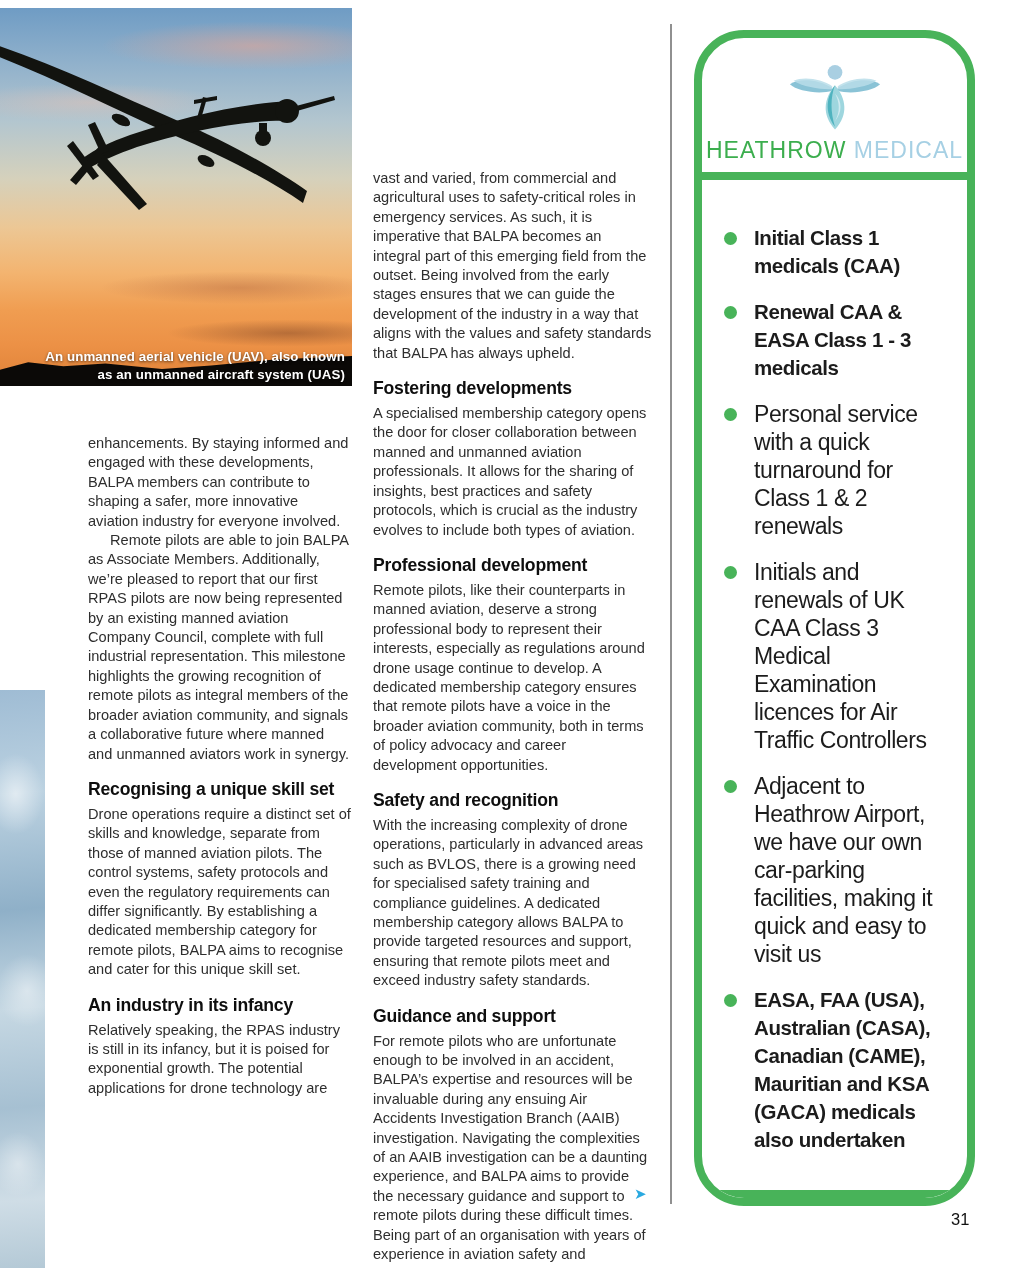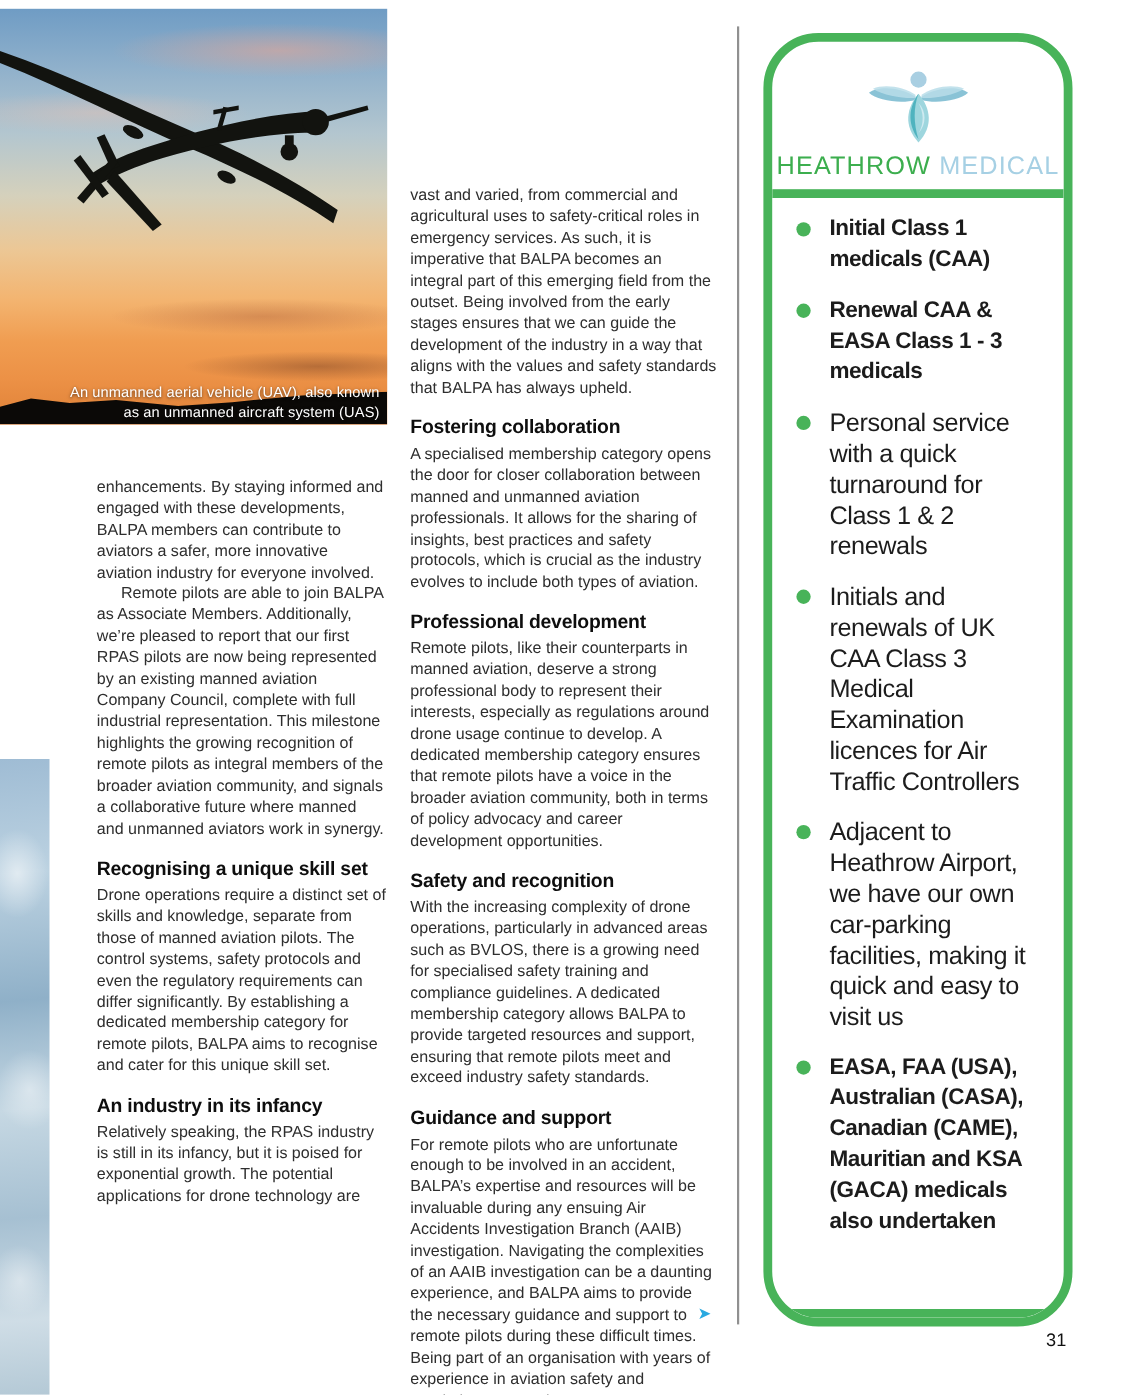--- a/index.html
+++ b/index.html
@@ -19,21 +19,21 @@
       radial-gradient(48% 5% at 82% 86%, rgba(100,50,30,.40), transparent 72%),
       linear-gradient(180deg,#6f9cc4 0%,#8fb0cb 14%,#b3c6cf 30%,#d5d1bc 45%,#ecc795 58%,#f3b470 70%,#f09d51 80%,#ec9146 89%,#df8137 100%);
   }
   .photo svg.drone { position:absolute; left:0; top:0; }
   .photo-land {
     position:absolute; left:0; bottom:0; width:100%; height:34px; background:#0b0907;
     clip-path:polygon(0 52%, 8% 30%, 18% 42%, 30% 34%, 46% 50%, 60% 40%, 78% 22%, 100% 12%, 100% 100%, 0 100%);
   }
   .photo-caption {
     position:absolute; right:7px; bottom:3px; text-align:right; color:#ffffff;
-    font-size:13.3px; font-weight:normal; line-height:17.5px;
+    font-size:13.3px; font-weight:bold; line-height:17.5px;
     text-shadow:0 1px 3px rgba(0,0,0,.65); letter-spacing:.1px;
   }
 
   
   .sky-strip {
     position:absolute; left:0; top:690px; width:45px; height:578px;
     background:
       radial-gradient(90% 10% at 35% 18%, rgba(255,255,255,.55), transparent 70%),
       radial-gradient(95% 9% at 60% 52%, rgba(255,255,255,.45), transparent 70%),
       radial-gradient(85% 8% at 40% 82%, rgba(255,255,255,.40), transparent 70%),
@@ -62,21 +62,21 @@
   .ad {
     position:absolute; left:694px; top:30px; width:281px; height:1176px;
     border:8px solid #48b359; border-radius:50px; background:#fff;
     display:flex; flex-direction:column; overflow:hidden;justify-content:space-between;
   }
   .ad-logo { flex:none; height:134px; display:flex; flex-direction:column; align-items:center; justify-content:flex-end; padding-bottom:8px; }
   .ad-logo .brand { font-size:23px; letter-spacing:1px; white-space:nowrap; }
   .brand-heathrow { color:#3cae4e; }
   .brand-medical  { color:#a6d0e4; }
   .ad-divider { flex:none; height:8px; background:#48b359; }
-  .ad-bullets { flex:1; list-style:none; margin:0; padding:14px 14px 0 16px; }
+  .ad-bullets { flex:1; list-style:none; margin:0; padding:44px 14px 0 16px; }
   .ad-bullets li {
     position:relative; padding-left:36px; margin-bottom:18px;
     font-size:23px; line-height:28px; color:#1c1c1c; letter-spacing:-.4px;
   }
   .ad-bullets li::before {
     content:""; position:absolute; left:6px; top:8px; width:13px; height:13px;
     border-radius:50%; background:#48b359;
   }
   .ad-bullets li.bold { font-weight:bold; font-size:20.5px; letter-spacing:-.4px; }
   .ad-footer { flex:none; height:252px; text-align:center; padding:28px 8px 0; color:#1c1c1c; }
@@ -119,31 +119,31 @@
   <div class="photo-land"></div>
   <div class="photo-caption">
     <div>An unmanned aerial vehicle (UAV), also known</div>
     <div>as an unmanned aircraft system (UAS)</div>
   </div>
 </div>
 
 <div class="sky-strip"></div>
 
 <div class="col col-1">
-  <p>enhancements. By staying informed and engaged with these developments, BALPA members can contribute to aviators a safer, more innovative aviation industry for everyone involved.</p>
+  <p>enhancements. By staying informed and engaged with these developments, BALPA members can contribute to shaping a safer, more innovative aviation industry for everyone involved.</p>
   <p class="indent">Remote pilots are able to join BALPA as Associate Members. Additionally, we’re pleased to report that our first RPAS pilots are now being represented by an existing manned aviation Company Council, complete with full industrial representation. This milestone highlights the growing recognition of remote pilots as integral members of the broader aviation community, and signals a collaborative future where manned and unmanned aviators work in synergy.</p>
   <h3>Recognising a unique skill set</h3>
   <p>Drone operations require a distinct set of skills and knowledge, separate from those of manned aviation pilots. The control systems, safety protocols and even the regulatory requirements can differ significantly. By establishing a dedicated membership category for remote pilots, BALPA aims to recognise and cater for this unique skill set.</p>
   <h3>An industry in its infancy</h3>
   <p>Relatively speaking, the RPAS industry is still in its infancy, but it is poised for exponential growth. The potential applications for drone technology are</p>
 </div>
 
 <div class="col col-2">
   <p>vast and varied, from commercial and agricultural uses to safety-critical roles in emergency services. As such, it is imperative that BALPA becomes an integral part of this emerging field from the outset. Being involved from the early stages ensures that we can guide the development of the industry in a way that aligns with the values and safety standards that BALPA has always upheld.</p>
-  <h3>Fostering collaboration</h3>
+  <h3>Fostering developments</h3>
   <p>A specialised membership category opens the door for closer collaboration between manned and unmanned aviation professionals. It allows for the sharing of insights, best practices and safety protocols, which is crucial as the industry evolves to include both types of aviation.</p>
   <h3>Professional development</h3>
   <p>Remote pilots, like their counterparts in manned aviation, deserve a strong professional body to represent their interests, especially as regulations around drone usage continue to develop. A dedicated membership category ensures that remote pilots have a voice in the broader aviation community, both in terms of policy advocacy and career development opportunities.</p>
   <h3>Safety and recognition</h3>
   <p>With the increasing complexity of drone operations, particularly in advanced areas such as BVLOS, there is a growing need for specialised safety training and compliance guidelines. A dedicated membership category allows BALPA to provide targeted resources and support, ensuring that remote pilots meet and exceed industry safety standards.</p>
   <h3>Guidance and support</h3>
   <p>For remote pilots who are unfortunate enough to be involved in an accident, BALPA’s expertise and resources will be invaluable during any ensuing Air Accidents Investigation Branch (AAIB) investigation. Navigating the complexities of an AAIB investigation can be a daunting experience, and BALPA aims to provide the necessary guidance and support to remote pilots during these difficult times. Being part of an organisation with years of experience in aviation safety and regulations can make</p>
 </div>
 <span class="cont-arrow">➤</span>
 

